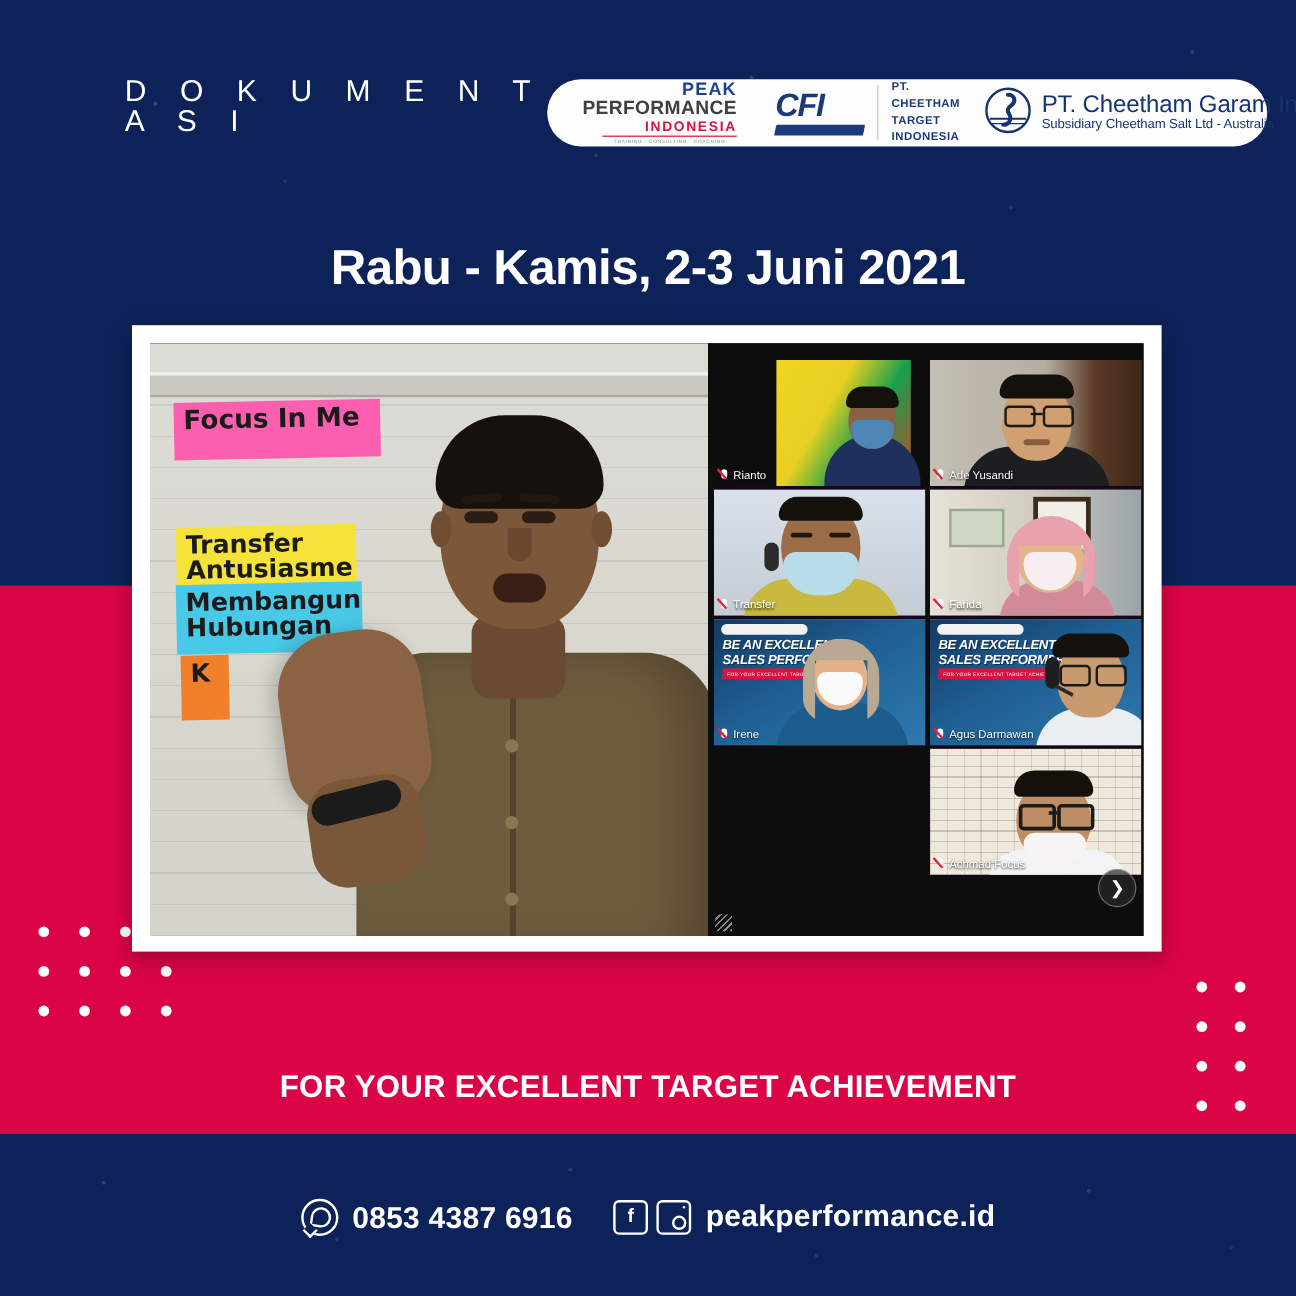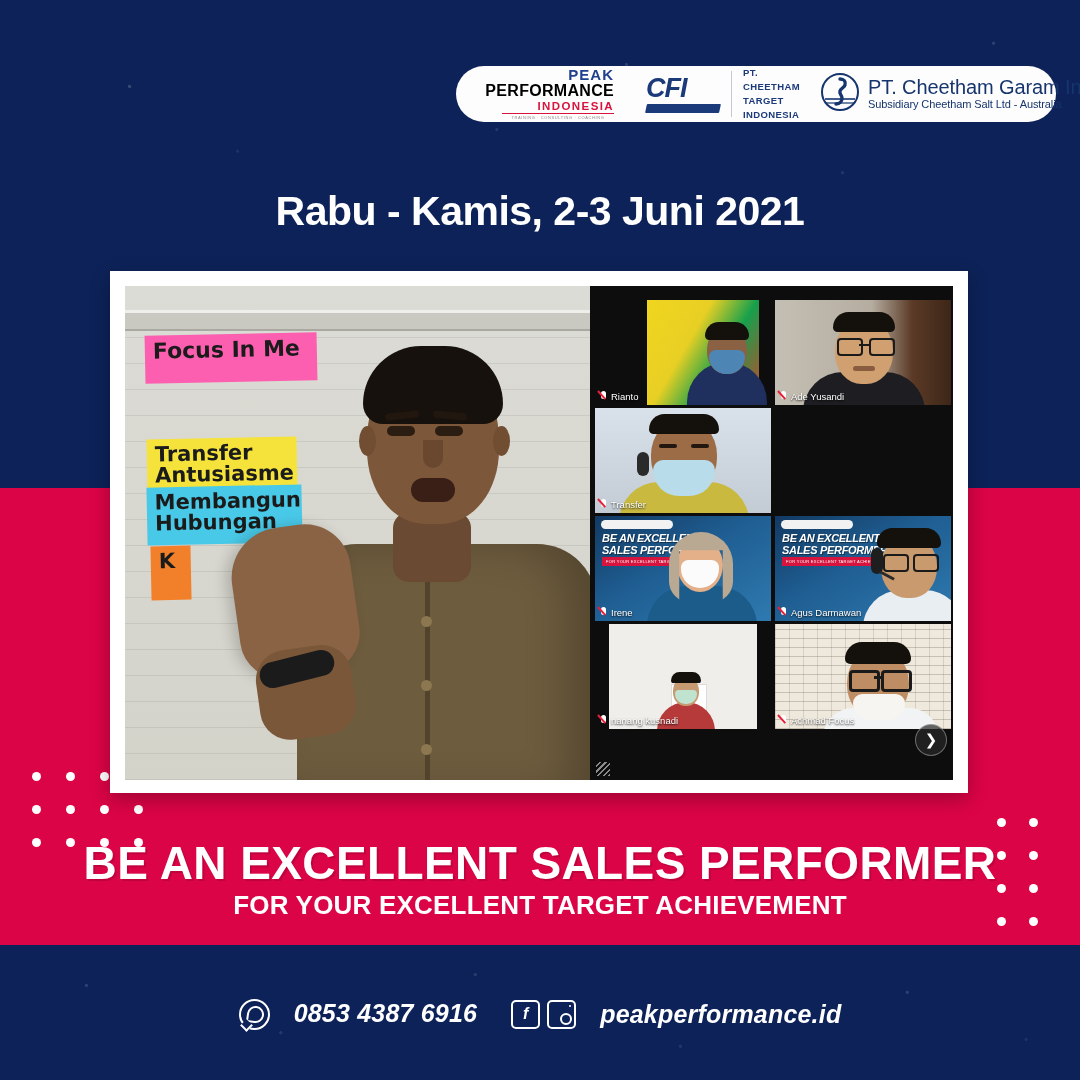--- a/index.html
+++ b/index.html
@@ -33,21 +33,21 @@
   
   .kicker{position:absolute;left:104px;top:64px;width:360px;color:#ffffff;
     font-size:25px;font-weight:400;letter-spacing:10.5px;line-height:1;}
 
   .logo-bar{position:absolute;left:456px;top:66px;width:600px;height:56px;background:#fdfdfd;
     border-radius:39px;display:flex;align-items:center;box-sizing:border-box;padding:0 26px;gap:0;}
 
   .logo-peak{display:flex;flex-direction:column;align-items:flex-end;justify-content:center;
     width:112px;margin-left:20px;}
   .lp-1{font-size:15px;font-weight:bold;color:#1f3f8f;letter-spacing:1px;line-height:1.02;}
-  .lp-2{font-size:16px;font-weight:bold;color:#000000;letter-spacing:.3px;line-height:1.02;
+  .lp-2{font-size:16px;font-weight:bold;color:#404040;letter-spacing:.3px;line-height:1.02;
     white-space:nowrap;}
   .lp-3{font-size:11.5px;font-weight:bold;color:#d6143e;letter-spacing:1.4px;line-height:1.25;}
   .lp-4{font-size:4px;color:#8a8a8a;letter-spacing:.6px;line-height:1.4;border-top:1px solid #d6143e;
     padding-top:1px;width:100%;text-align:center;white-space:nowrap;}
 
   .logo-cfi{display:flex;align-items:center;margin-left:32px;}
   .cfi-mark{width:74px;}
   .cfi-word{font-size:27px;font-weight:bold;font-style:italic;color:#1b3a7a;letter-spacing:-1px;
     line-height:1;}
   .cfi-bar{height:9px;background:#1b3a7a;margin-top:2px;border-radius:1px;
@@ -55,21 +55,21 @@
   .cfi-div{width:1px;height:46px;background:#c3c8d2;margin:0 11px;}
   .cfi-text{font-size:9.5px;font-weight:bold;color:#1b3a7a;line-height:1.45;letter-spacing:.4px;}
 
   .logo-cheetham{display:flex;align-items:center;margin-left:20px;}
   .ch-text-1{font-size:20px;font-weight:normal;color:#16356e;letter-spacing:-.1px;line-height:1.1;
     white-space:nowrap;}
   .ch-text-2{font-size:11px;font-weight:normal;color:#16356e;letter-spacing:-.1px;line-height:1.25;
     white-space:nowrap;}
 
   
-  .date-line{position:absolute;left:0;top:188px;width:1080px;text-align:center;color:#ffffff;
+  .date-line{position:absolute;left:0;top:200px;width:1080px;text-align:center;color:#ffffff;
     font-size:41px;font-weight:bold;letter-spacing:-.5px;}
 
   
   .dots{position:absolute;display:grid;}
   .dots i{width:9px;height:9px;border-radius:50%;background:#ffffff;display:block;}
   .dots-left{left:32px;top:772px;grid-template-columns:repeat(4,34px);grid-template-rows:repeat(3,33px);}
   .dots-right{left:997px;top:818px;grid-template-columns:repeat(2,32px);grid-template-rows:repeat(4,33px);}
 
   
   .photo-frame{position:absolute;left:110px;top:271px;width:858px;height:522px;background:#ffffff;
@@ -151,21 +151,21 @@
   
   .title-main{position:absolute;left:0;top:840px;width:1080px;text-align:center;color:#ffffff;
     font-size:46px;font-weight:bold;letter-spacing:.4px;line-height:1;
     text-shadow:2px 2px 0 rgba(0,0,0,.12);}
   .title-sub{position:absolute;left:0;top:892px;width:1080px;text-align:center;color:#ffffff;
     font-size:26px;font-weight:bold;letter-spacing:.2px;line-height:1;}
 
   
   .footer{position:absolute;left:0;top:985px;width:1080px;height:58px;display:flex;
     align-items:center;justify-content:center;gap:34px;color:#ffffff;}
-  .fitem{display:flex;align-items:flex-start;gap:24px;font-size:25px;font-weight:bold;letter-spacing:.2px;font-style:italic;}
+  .fitem{display:flex;align-items:flex-end;gap:12px;font-size:25px;font-weight:bold;letter-spacing:.2px;}
   .ficons{display:flex;align-items:center;gap:7px;}
   .sq-ico{width:25px;height:25px;border:2.4px solid #fff;border-radius:5px;position:relative;
     display:flex;align-items:center;justify-content:center;font-size:16px;font-weight:bold;}
   .ig-dot{position:absolute;left:11px;top:11px;width:8px;height:8px;border:2.2px solid #fff;border-radius:50%;}
   .ig-tick{position:absolute;right:3px;top:3px;width:2.6px;height:2.6px;background:#fff;border-radius:50%;}
   .rd-ico{width:27px;height:27px;border:2.4px solid #fff;border-radius:50%;position:relative;}
   .wa-tail{position:absolute;left:1px;bottom:-2px;width:7px;height:7px;background:#0d2258;
     border-left:2.4px solid #fff;border-bottom:2.4px solid #fff;transform:rotate(-45deg);}
   .wa-h{position:absolute;left:6px;top:5px;width:13px;height:13px;border:2.4px solid #fff;
     border-radius:50% 50% 50% 0;transform:rotate(8deg);}
@@ -178,20 +178,21 @@
 <body>
 
 <div class="poster">
 
   <div class="band-navy-top"></div>
   <div class="band-pink"></div>
   <div class="band-navy-bottom"></div>
   <div class="stars"></div>
   <div class="stars-bottom"></div>
 
+  <div class="kicker">D O K U M E N T A S I</div>
 
   <div class="logo-bar">
 
     <div class="logo-peak">
       <div class="lp-1">PEAK</div>
       <div class="lp-2">PERFORMANCE</div>
       <div class="lp-3">INDONESIA</div>
       <div class="lp-4">TRAINING · CONSULTING · COACHING</div>
     </div>
 
@@ -324,20 +325,33 @@
         <div style="position:absolute;left:64px;top:36px;width:18px;height:4px;background:#221710;border-radius:3px;"></div>
         <div style="position:absolute;left:96px;top:36px;width:18px;height:4px;background:#221710;border-radius:3px;"></div>
         <div class="mask-s" style="left:58px;top:52px;width:62px;height:36px;background:#b9dcea;"></div>
         <div style="position:absolute;left:42px;top:44px;width:12px;height:24px;background:#2a2a2a;border-radius:6px;"></div>
         <div class="nm">
           <span class="micmute"></span>
           <span>Transfer</span>
         </div>
       </div>
 
+      <div class="tile" style="left:185px;top:122px;width:176px;height:105px;">
+        <div class="bg" style="background:linear-gradient(90deg,#e6e2d8 0%,#d2cdc0 48%,#9aa3a8 100%);"></div>
+        <div style="position:absolute;left:16px;top:16px;width:42px;height:28px;background:#cfd8c4;border:2px solid #9aa88d;"></div>
+        <div style="position:absolute;left:86px;top:6px;width:40px;height:40px;background:#f0eee6;border:4px solid #3a2c1c;"></div>
+        <div class="torso-s" style="left:58px;top:76px;width:96px;height:34px;background:#d08a9a;"></div>
+        <div class="head-s" style="left:72px;top:28px;width:56px;height:58px;background:#e6b48b;border-radius:50%;"></div>
+        <div style="position:absolute;left:64px;top:22px;width:74px;height:72px;border-radius:40px 40px 26px 26px;background:#e8a2ad;clip-path:polygon(0 0,100% 0,100% 100%,86% 100%,86% 34%,14% 34%,14% 100%,0 100%);"></div>
+        <div class="mask-s" style="left:78px;top:52px;width:44px;height:32px;background:#f6eef0;"></div>
+        <div class="nm">
+          <span class="micmute"></span>
+          <span>Farida</span>
+        </div>
+      </div>
 
       <div class="tile" style="left:5px;top:230px;width:176px;height:105px;">
         <div class="slide">
           <div class="bar"></div>
           <div class="t1">
             <span>BE AN EXCELLENT</span><br>
             <span>SALES PERFORMER</span>
           </div>
           <div class="t2">FOR YOUR EXCELLENT TARGET ACHIEVEMENT</div>
         </div>
@@ -366,32 +380,20 @@
         <div class="glass-s" style="left:108px;top:38px;width:22px;height:14px;"></div>
         <div class="glass-s" style="left:138px;top:38px;width:22px;height:14px;"></div>
         <div style="position:absolute;left:96px;top:32px;width:12px;height:26px;background:#1e1e1e;border-radius:6px;"></div>
         <div style="position:absolute;left:104px;top:58px;width:16px;height:3px;background:#2a2a2a;transform:rotate(28deg);"></div>
         <div class="nm">
           <span class="micmute"></span>
           <span>Agus Darmawan</span>
         </div>
       </div>
 
-      <div class="tile" style="left:5px;top:338px;width:176px;height:105px;background:#0d0d0d;">
-        <div class="bg" style="left:14px;right:14px;top:0;bottom:0;background:#efeeea;"></div>
-        <div style="position:absolute;left:76px;top:60px;width:34px;height:26px;background:#ffffff;border:1px solid #ddd;"></div>
-        <div class="torso-s" style="left:62px;top:78px;width:58px;height:30px;background:#b63a3a;"></div>
-        <div class="head-s" style="left:78px;top:52px;width:26px;height:30px;background:#c89a72;"></div>
-        <div class="hair-s" style="left:76px;top:48px;width:30px;height:11px;"></div>
-        <div class="mask-s" style="left:80px;top:66px;width:22px;height:14px;background:#bfe3cf;"></div>
-        <div class="nm">
-          <span class="micmute"></span>
-          <span>nanang kusnadi</span>
-        </div>
-      </div>
 
       <div class="tile" style="left:185px;top:338px;width:176px;height:105px;">
         <div class="bg" style="background:#efe9dd;
           background-image:repeating-linear-gradient(0deg,rgba(120,110,95,.34) 0 1px,transparent 1px 9px),
                            repeating-linear-gradient(90deg,rgba(120,110,95,.22) 0 1px,transparent 1px 14px);"></div>
         <div class="torso-s" style="left:48px;top:84px;width:116px;height:30px;background:#f2f3f4;"></div>
         <div class="head-s" style="left:72px;top:24px;width:62px;height:70px;background:#bf8d63;"></div>
         <div class="hair-s" style="left:70px;top:18px;width:66px;height:22px;"></div>
         <div class="glass-s" style="left:74px;top:46px;width:25px;height:16px;border-width:3px;"></div>
         <div class="glass-s" style="left:106px;top:46px;width:25px;height:16px;border-width:3px;"></div>
@@ -401,21 +403,20 @@
           <span class="micmute"></span>
           <span>Achmad Focus</span>
         </div>
       </div>
 
       <div class="nextbtn">❯</div>
       <div class="resize-grip"></div>
     </div>
   </div>
 
-  <div class="title-main">BE AN EXCELLENT SALES PERFORMER</div>
   <div class="title-sub">FOR YOUR EXCELLENT TARGET ACHIEVEMENT</div>
 
   <div class="footer">
 
     <div class="fitem">
       <span class="rd-ico">
         <span class="wa-h"></span>
           <span class="wa-tail"></span>
       </span>
       <span>0853 4387 6916</span>

